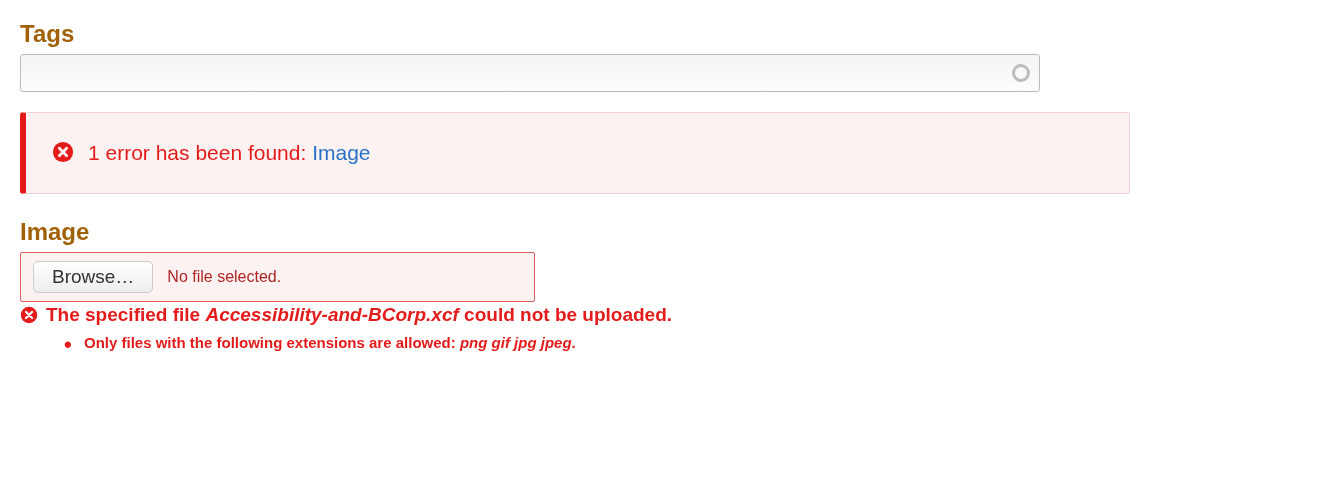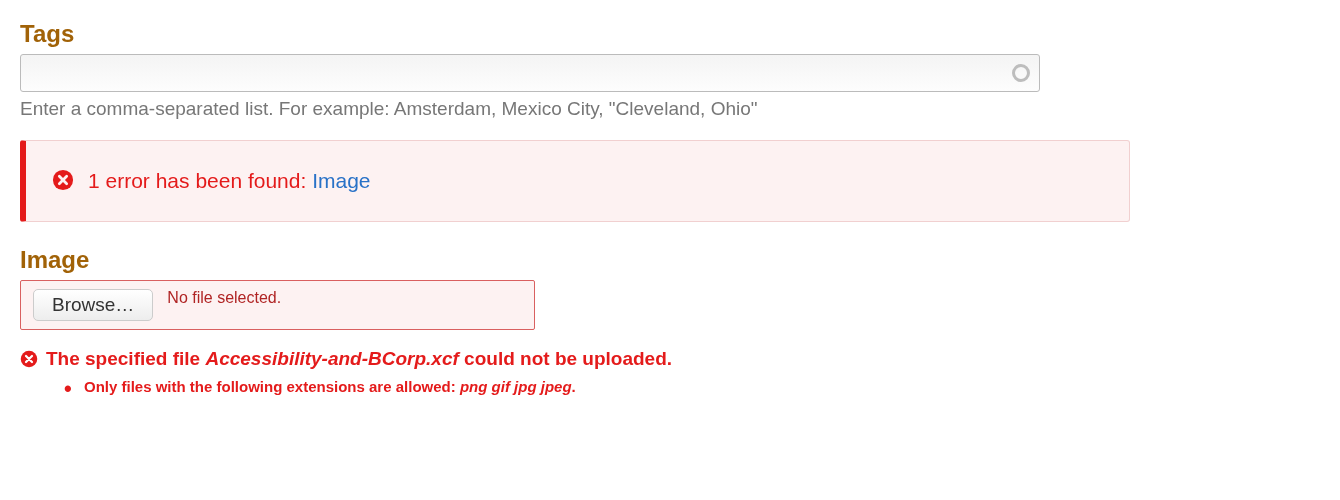--- a/index.html
+++ b/index.html
@@ -86,41 +86,42 @@
     }
     .image-field {
       margin-bottom: 12px;
     }
     .file-box {
       border: 1px solid #d96060;
       background: #fdf2f2;
       border-radius: 2px;
       padding: 8px 12px;
       display: inline-flex;
+      align-items: center;
       width: 515px;
     }
     .browse-button {
       background: linear-gradient(to bottom, #ffffff, #ededed);
       border: 1px solid #ccc;
       border-radius: 5px;
       padding: 4px 18px;
       font-size: 19px;
       color: #333;
       cursor: pointer;
       margin-right: 14px;
       font-family: inherit;
     }
     .file-status {
       color: #b02424;
       font-size: 16px;
     }
     .file-error-line {
       color: #e41b1b;
       font-size: 19px;
-      margin-top: 18px;
+      margin-top: 2px;
       display: flex;
       align-items: center;
     }
     .file-error-line .error-icon {
       width: 18px;
       height: 18px;
       margin-right: 8px;
     }
     .file-error-text {
       font-weight: bold;
@@ -153,21 +154,20 @@
   </style>
 </head>
 <body>
 
 <div class="field-group">
   <label class="field-label">Tags</label>
   <div class="tags-input-wrapper">
     <input type="text" class="tags-input" value="" style="">
     <span class="spinner-circle"></span>
   </div>
-  <div class="help-text">Enter a comma-separated list. For example: Amsterdam, Mexico City, "Cleveland, Ohio"</div>
 </div>
 
 <div class="error-banner">
   <span class="error-icon">
     <svg viewBox="0 0 24 24">
         <circle cx="12" cy="12" r="11" fill="#e41b1b"></circle>
         <path d="M8 8 L16 16 M16 8 L8 16" stroke="#fdf2f2" stroke-width="3" stroke-linecap="round"></path>
       </svg>
   </span>
   <span class="error-text">

